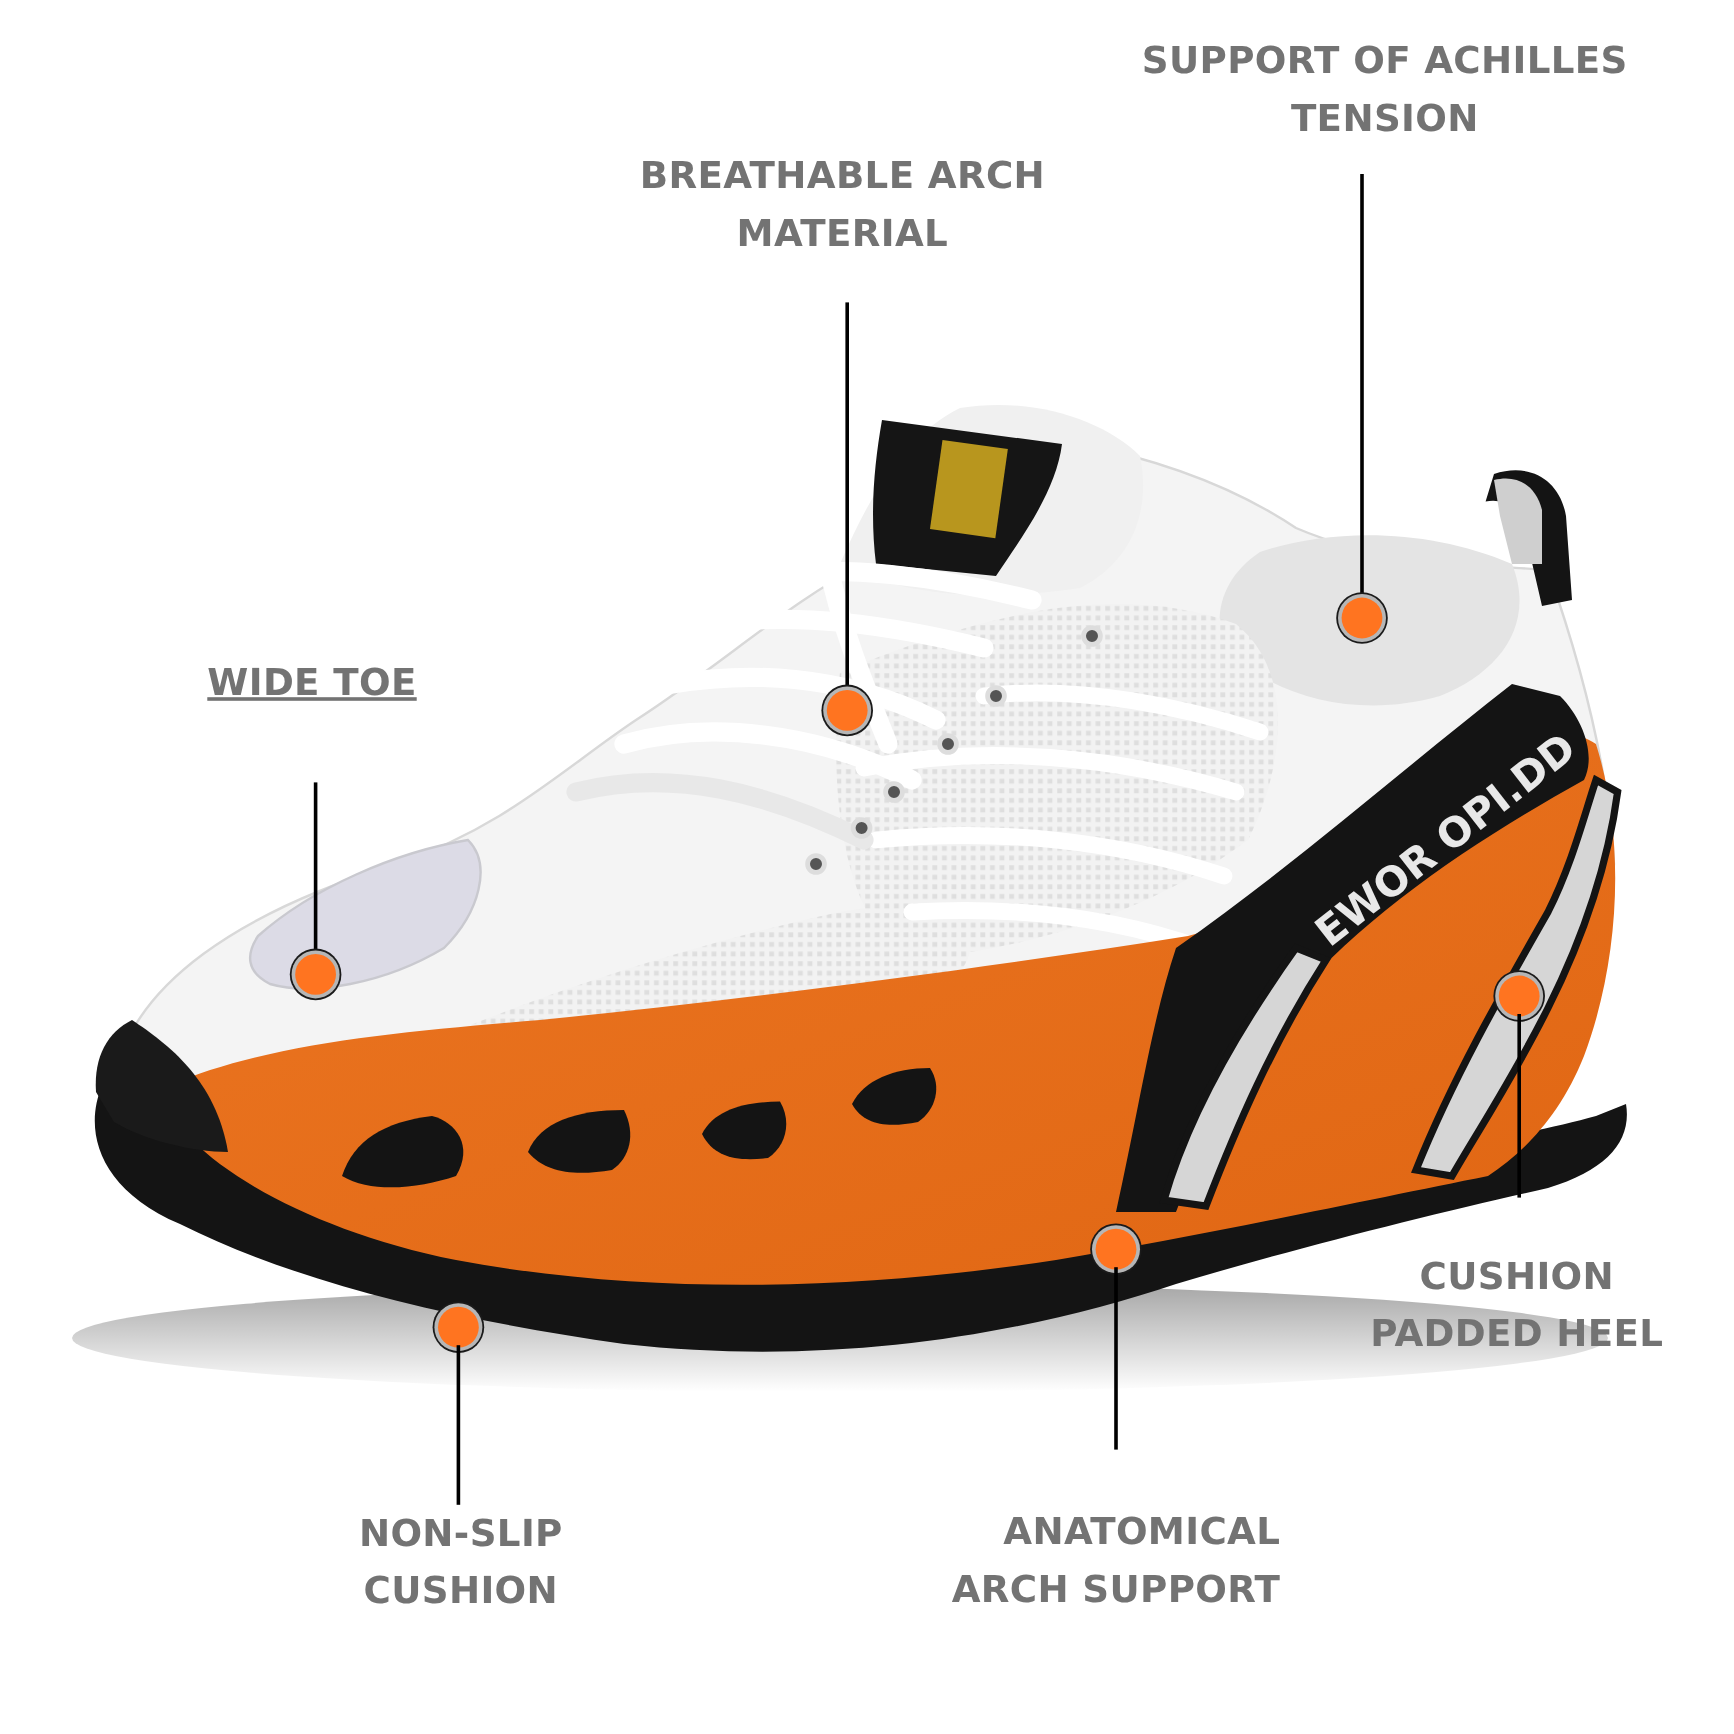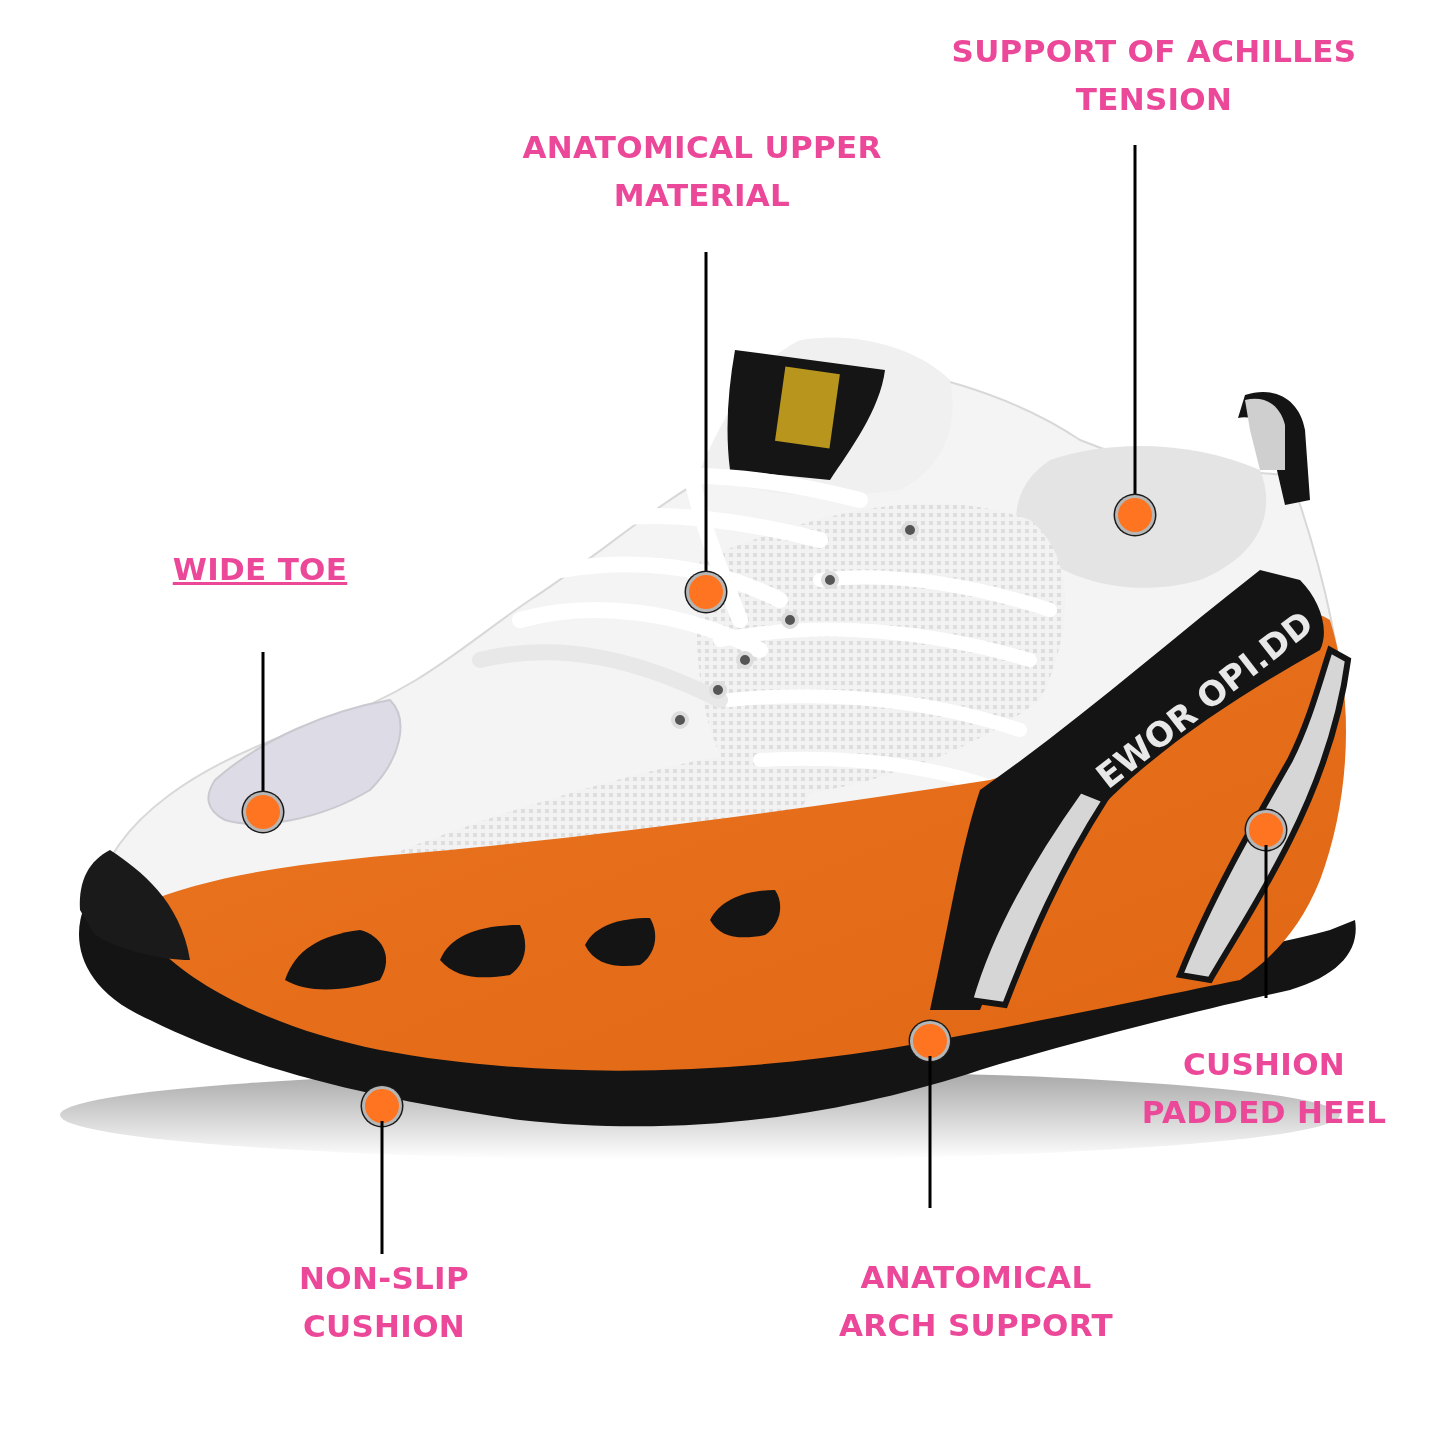--- a/index.html
+++ b/index.html
@@ -1,20 +1,20 @@
 <!DOCTYPE html>
 <html><head>
 <meta charset="utf-8">
 <style>
   html, body { margin:0; padding:0; }
   body { width:1445px; height:1445px; background:#ffffff; position:relative; overflow:hidden;
          font-family:"DejaVu Sans", "Liberation Sans", sans-serif; }
   #canvas { position:absolute; left:0; top:0; width:1445px; height:1445px; }
   svg.shoe { position:absolute; left:0; top:0; width:1445px; height:1445px; }
-  .label { position:absolute; text-align:center; font-weight:bold; color:#ec4899; font-size:31px;
+  .label { position:absolute; text-align:center; font-weight:bold; color:#737373; font-size:31px;
            line-height:48px; letter-spacing:0.3px; white-space:nowrap; transform:translateX(-50%); }
   .line { position:absolute; width:3px; background:#000; transform:translateX(-50%); }
   .dot { position:absolute; width:34px; height:34px; border-radius:50%; background:#ff7420;
          box-shadow:0 0 0 3px rgba(200,200,200,0.9), 0 0 0 4.5px #1a1a1a;
          transform:translate(-50%,-50%); }
   .band-text { font-family:"DejaVu Sans", sans-serif; font-weight:bold; font-size:34px; fill:#e8e8e8; }
 </style>
 </head>
 <body>
 
@@ -108,42 +108,42 @@
   </svg>
 
   <div class="label" style="left:1154px; top:27px;">
     <div>SUPPORT OF ACHILLES</div>
     <div>TENSION</div>
   </div>
   <div class="line" style="left:1135px; top:145px; height:355px;"></div>
   <div class="dot" style="left:1135px; top:515px;"></div>
 
   <div class="label" style="left:702px; top:123px;">
-    <div>ANATOMICAL UPPER</div>
+    <div>BREATHABLE ARCH</div>
     <div>MATERIAL</div>
   </div>
   <div class="line" style="left:706px; top:252px; height:325px;"></div>
   <div class="dot" style="left:706px; top:592px;"></div>
 
   <div class="label" style="left:260px; top:545px;text-decoration:underline;">
     <div>WIDE TOE</div>
   </div>
   <div class="line" style="left:263px; top:652px; height:145px;"></div>
   <div class="dot" style="left:263px; top:812px;"></div>
 
   <div class="dot" style="left:1266px; top:830px;"></div>
   <div class="line" style="left:1266px; top:845px; height:153px;"></div>
   <div class="label" style="left:1264px; top:1040px;">
     <div>CUSHION</div>
     <div>PADDED HEEL</div>
   </div>
 
   <div class="dot" style="left:930px; top:1041px;"></div>
   <div class="line" style="left:930px; top:1056px; height:152px;"></div>
-  <div class="label" style="left:976px; top:1253px;">
+  <div class="label" style="left:930px; top:1253px;text-align:right;">
     <div>ANATOMICAL</div>
     <div>ARCH SUPPORT</div>
   </div>
 
   <div class="dot" style="left:382px; top:1106px;"></div>
   <div class="line" style="left:382px; top:1121px; height:133px;"></div>
   <div class="label" style="left:384px; top:1254px;">
     <div>NON-SLIP</div>
     <div>CUSHION</div>
   </div>

